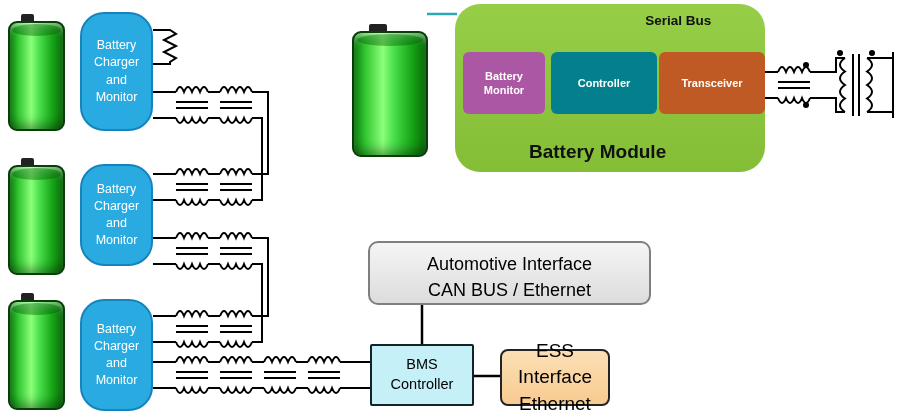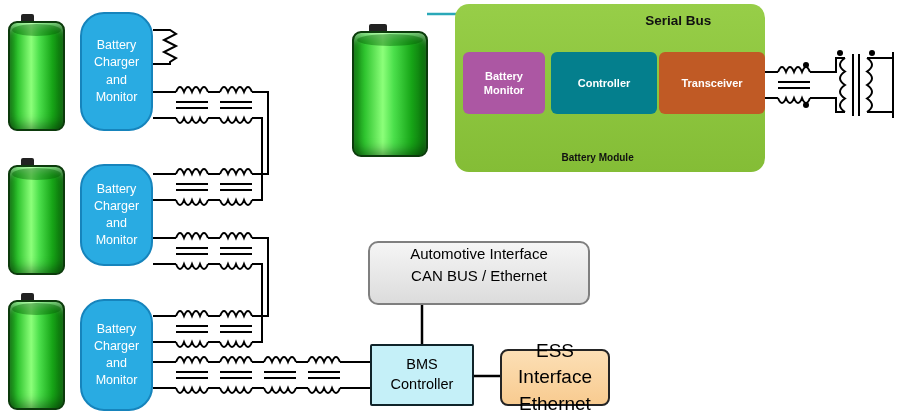--- a/index.html
+++ b/index.html
@@ -14,34 +14,34 @@
     box-shadow:inset 0 8px 8px -5px rgba(255,255,255,.55), inset 0 -10px 12px -6px rgba(0,0,0,.4);}
   .bat-body::before{content:"";position:absolute;left:4%;right:4%;top:1px;height:12px;border-radius:50%;
     background:rgba(0,90,0,.40);}
 
   
   .charger{position:absolute;box-sizing:border-box;background:#29ABE2;border:2px solid #1684BC;border-radius:24px;
     display:flex;align-items:center;justify-content:center;text-align:center;color:#fff;font-size:12.5px;line-height:1.38;}
   .charger span{display:block;width:100%;padding:0 2px;}
 
   
-  .module{position:absolute;left:455px;top:4px;width:310px;height:168px;border-radius:14px;
+  .module{position:absolute;left:455px;top:4px;width:310px;height:168px;border-radius:25px;
     background:linear-gradient(180deg,#97CE48,#84BD36);}
   .module-serial{position:absolute;top:9px;left:72%;transform:translateX(-50%);font-weight:bold;font-size:13.5px;color:#111;white-space:nowrap;}
-  .module-name{position:absolute;bottom:9px;left:46%;transform:translateX(-50%);font-weight:bold;font-size:10px;color:#111;white-space:nowrap;}
+  .module-name{position:absolute;bottom:9px;left:46%;transform:translateX(-50%);font-weight:bold;font-size:19px;color:#111;white-space:nowrap;}
   .chip{position:absolute;top:48px;height:62px;border-radius:6px;display:flex;align-items:center;justify-content:center;
     text-align:center;color:#fff;font-weight:bold;font-size:11px;line-height:1.3;box-sizing:border-box;padding:0 6px;}
   .chip-monitor{left:8px;width:82px;background:#AC57A3;}
   .chip-controller{left:96px;width:106px;background:#047F8D;}
   .chip-transceiver{left:204px;width:106px;background:#C05A25;}
 
   
-  .auto-box{position:absolute;left:368px;top:241px;width:222px;height:64px;box-sizing:border-box;
+  .auto-box{position:absolute;left:368px;top:241px;width:283px;height:64px;box-sizing:border-box;
     background:linear-gradient(180deg,#F5F5F5,#DCDCDC);border:2.5px solid #7F7F7F;border-radius:10px;
-    display:flex;align-items:flex-start;justify-content:center;color:#000;font-size:15px;line-height:1.45;}
+    display:flex;align-items:flex-end;justify-content:center;color:#000;font-size:18px;line-height:1.45;}
   .bms-box{position:absolute;left:370px;top:344px;width:104px;height:62px;box-sizing:border-box;
     background:#C5F0F8;border:2.5px solid #10242a;border-radius:2px;
     display:flex;align-items:center;justify-content:center;color:#000;font-size:14.5px;line-height:1.35;text-align:center;}
   .bms-box span{display:block;max-width:86px;}
   .ess-box{position:absolute;left:500px;top:349px;width:110px;height:57px;box-sizing:border-box;
     background:linear-gradient(180deg,#FCDFB5,#F8CB90);border:2.5px solid #242424;border-radius:8px;
     display:flex;align-items:center;justify-content:center;color:#000;font-size:19px;line-height:1.4;}
   .pre{white-space:pre-line;text-align:center;}
 </style>
 </head>

